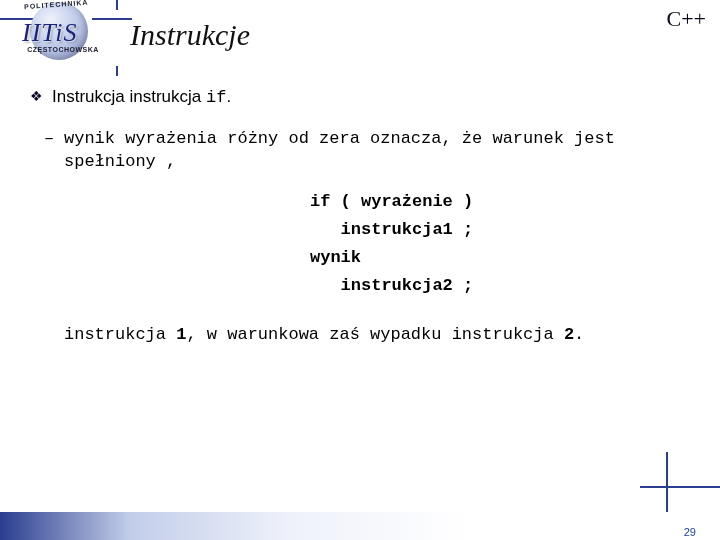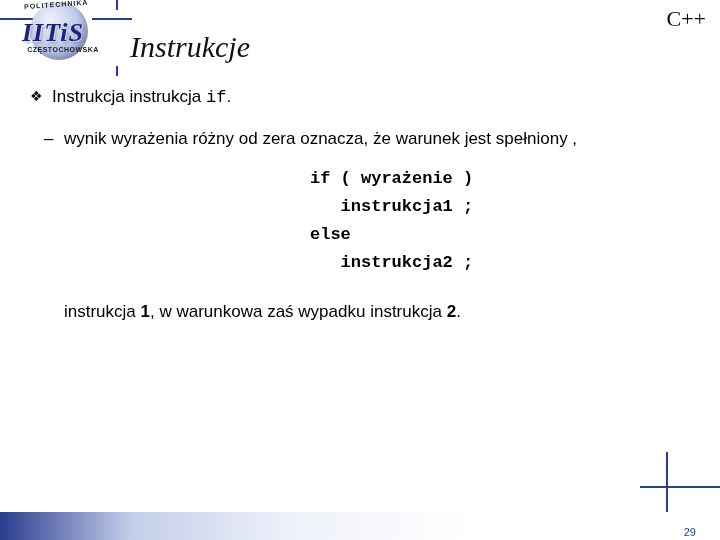--- a/index.html
+++ b/index.html
@@ -37,21 +37,21 @@
   }
   .logo .gear {
     position:absolute; left:22px; top:0; width:58px; height:58px;
     border-radius:50%;
     background: radial-gradient(circle at 35% 30%, #eef2fb 0%, #b9c5e6 55%, #8190c6 100%);
     box-shadow: inset -3px -3px 6px rgba(0,0,0,.2);
   }
   .logo .iitis {
     position:absolute; left:14px; top:16px;
     font-family: "Times New Roman", serif;
-    font-weight:bold; font-style:italic;
+    font-weight:normal; font-style:italic;
     font-size:26px; color:#1a237e;
     text-shadow: 1px 1px 2px rgba(255,255,255,.8), 2px 2px 2px rgba(0,0,0,.3);
     letter-spacing:1px;
   }
   .logo .arc {
     position:absolute; left:0; top:44px;
     font-size:7px; letter-spacing:0.5px;
     color:#223; font-weight:bold;
     text-align:center; width:110px;
   }
@@ -65,21 +65,21 @@
   .cpp-badge {
     position: absolute;
     right: 14px; top: 6px;
     font-family: "Comic Sans MS", "Segoe Script", cursive;
     font-size: 22px;
     color: #0a0a1a;
   }
 
   .title {
     position:absolute;
-    left: 130px; top: 30px;
+    left: 130px; top: 18px;
     font-family: "Times New Roman", serif;
     font-style: italic;
     font-size: 30px;
     color: #111;
   }
 
   .content {
     position:absolute;
     left: 30px; top: 86px;
     width: 660px;
@@ -107,20 +107,21 @@
     margin: 14px 0 24px 200px;
     line-height:1.65;
     white-space:pre;
   }
   .code-block.indented2 { margin-left:280px; }
 
   .sub-l2 {
     position:relative;
     padding-left:34px;
     margin-bottom:6px;
+    font-family:Liberation Mono, monospace;
   }
   .sub-l2.first { margin-top:0; }
   .sub-l2.dash::before {
     content:"–";
     position:absolute; left:14px; top:0;
     font-size:17px;
   }
   .sub-l2.cont { padding-left:34px; }
   b.ref { font-weight:bold; }
 </style>
@@ -150,21 +151,21 @@
 
   <div class="bullet-l1">
     <span>Instrukcja instrukcja </span><span class="mono">if</span><span>.</span>
   </div>
 
 
   <div class="sub-l2 dash first">wynik wyrażenia różny od zera oznacza, że warunek jest spełniony ,</div>
 
   <div class="code-block indented2"><span>if ( wyrażenie )</span>
 <span>   instrukcja1 ;</span>
-<span>else</span>
+<span>wynik</span>
 <span>   instrukcja2 ;</span></div>
 
   <div class="sub-l2 cont">
     <span>instrukcja </span><b class="ref">1</b><span>,  w warunkowa zaś wypadku instrukcja </span><b class="ref">2</b><span>.</span>
   </div>
 
 </div>
 
 <div class="page-number">29</div>
 

